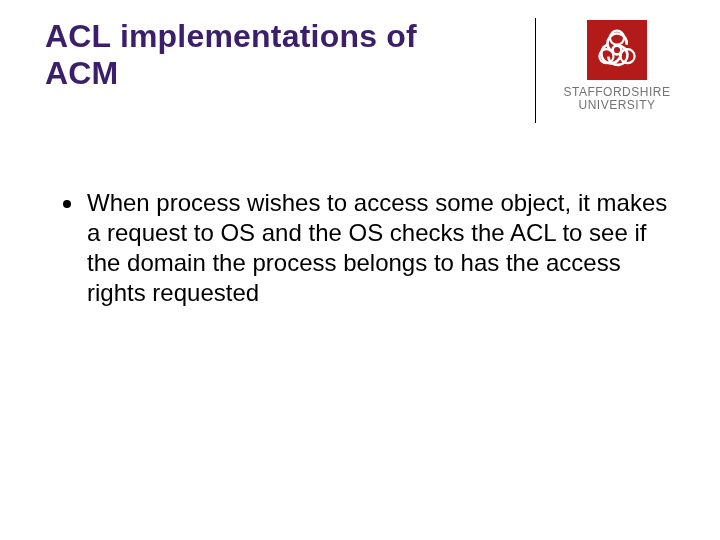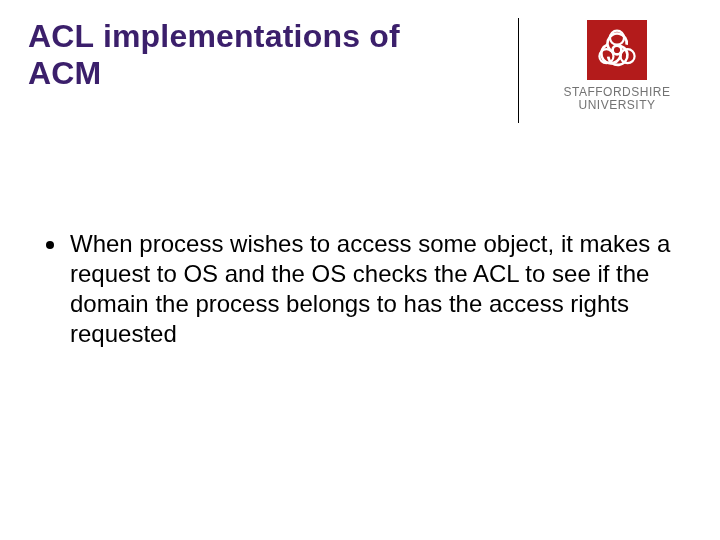--- a/index.html
+++ b/index.html
@@ -7,21 +7,21 @@
   body {
     background: #ffffff;
     font-family: Arial, Helvetica, sans-serif;
     position: relative;
     overflow: hidden;
   }
   .slide {
     width: 720px;
     height: 459px;
     position: relative;
-    padding: 18px 28px 28px 28px;
+    padding: 18px 28px 28px 45px;
   }
   .header {
     position: relative;
     height: 110px;
   }
   .title {
     color: #3b1f6b;
     font-size: 32px;
     font-weight: 700;
     line-height: 1.15;
@@ -64,21 +64,21 @@
     font-weight: 400;
   }
   .logo-text .uni-line {
     display: block;
   }
   .logo-text .uni-strong {
     font-weight: 400;
     font-size: 12px;
   }
   .body-area {
-    margin-top: 101px;
+    margin-top: 60px;
     padding-left: 18px;
     padding-right: 12px;
   }
   .bullet-item {
     display: flex;
     align-items: flex-start;
     gap: 16px;
   }
   .bullet-marker {
     width: 8px;

